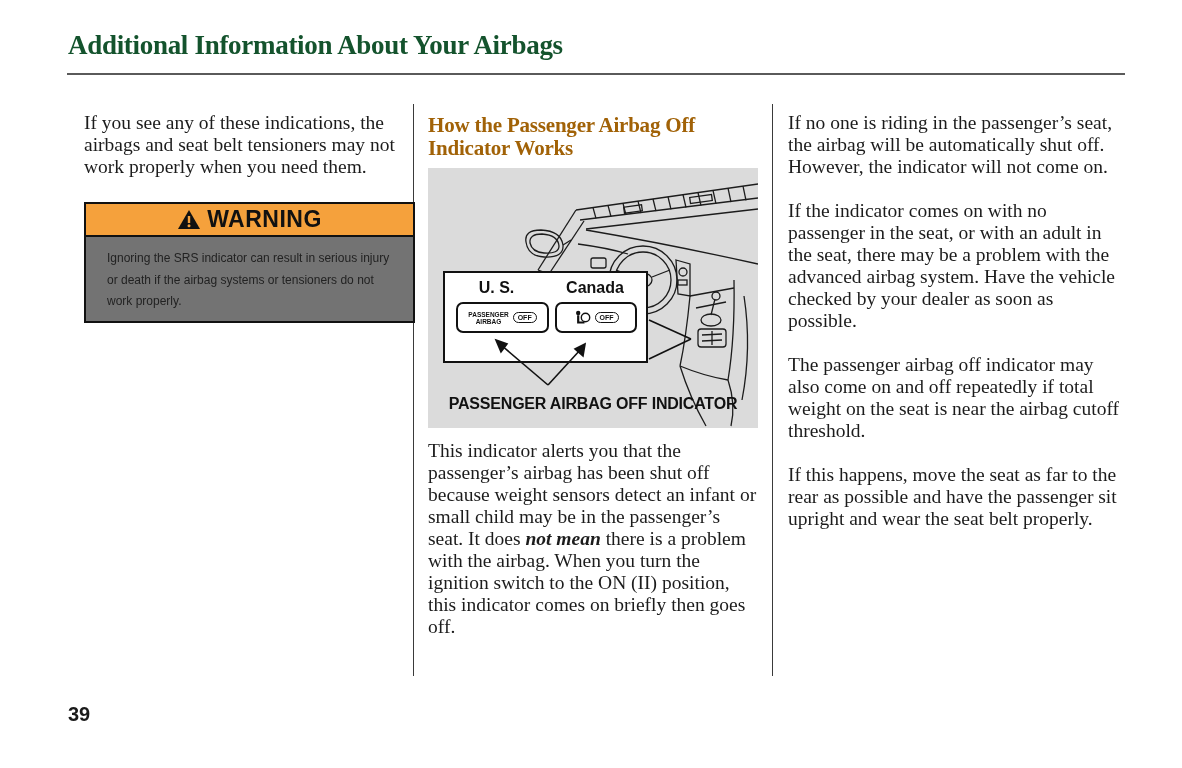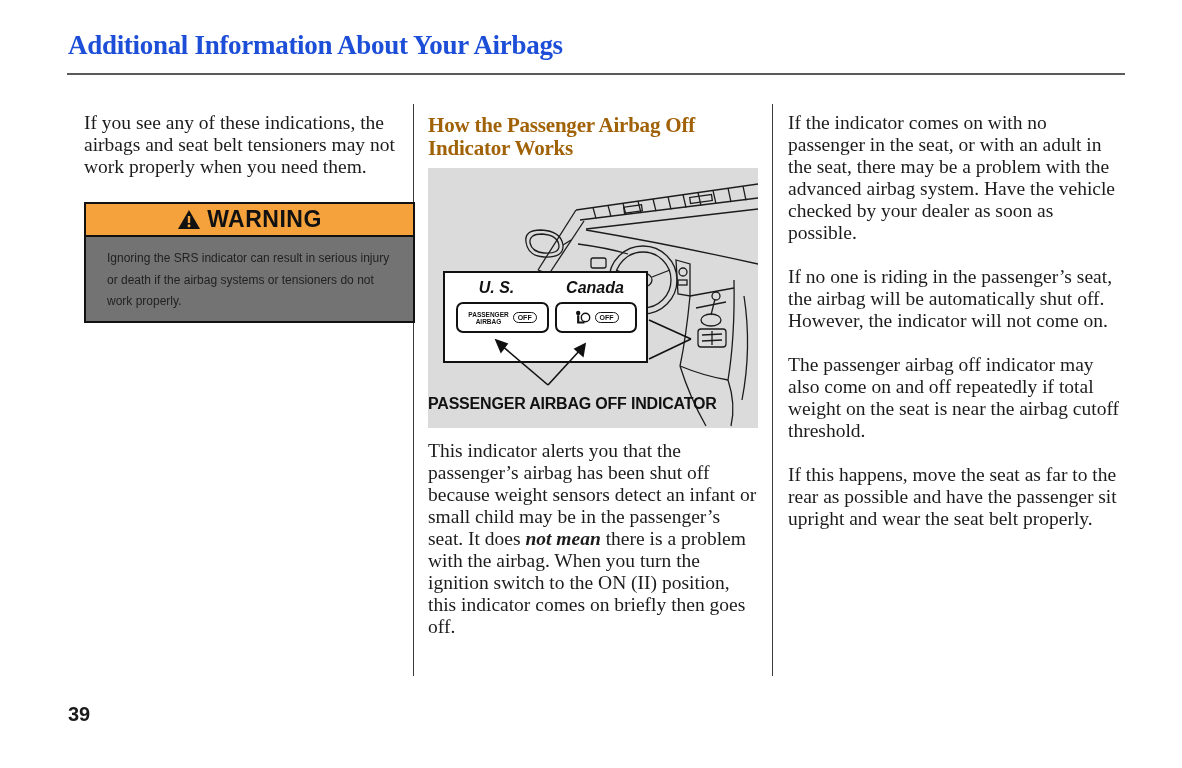--- a/index.html
+++ b/index.html
@@ -6,21 +6,21 @@
   html,body { background:#e8e8e8; }
   .page {
     position:relative; width:1182px; height:768px; background:#ffffff;
     font-family:"Liberation Serif", serif; color:#1a1a1a; overflow:hidden;
     margin:0 auto;
   }
   
   .page-title {
     position:absolute; left:68px; top:30px;
     font-family:"Liberation Serif", serif; font-weight:bold;
-    font-size:27px; letter-spacing:-0.3px; color:#1d4ed8;
+    font-size:27px; letter-spacing:-0.3px; color:#14532d;
   }
   .title-rule {
     position:absolute; left:67px; top:73px; width:1058px; height:2px; background:#5a5a5a;
   }
   
   .divider { position:absolute; top:104px; width:1px; height:572px; background:#3a3a3a; }
   .divider.d1 { left:413px; }
   .divider.d2 { left:772px; }
   
   .body-text { font-size:19.5px; line-height:22px; color:#1c1c1c; }
@@ -54,41 +54,41 @@
   }
   .art, .arrows-overlay { position:absolute; left:0; top:0; width:330px; height:260px; }
   .art { z-index:1; }
   .arrows-overlay { z-index:3; pointer-events:none; }
   .inset {
     position:absolute; z-index:2; left:15px; top:103px; width:205px; height:92px;
     background:#fff; border:2px solid #111;
   }
   .inset-label {
     position:absolute; top:6px; font-family:"Liberation Sans", sans-serif;
-    font-weight:bold; font-size:16px; color:#111; text-align:center;font-style:italic;
+    font-weight:bold; font-size:16px; color:#111; text-align:center;
   }
   .inset-label.us { left:0; width:103px; }
   .inset-label.ca { left:100px; width:100px; }
   .pill {
     position:absolute; top:29px; height:31px; border:2px solid #111; border-radius:7px;
     background:#fff; display:flex; align-items:center; justify-content:center; gap:4px;
   }
   .pill.us { left:11px; width:93px; }
   .pill.ca { left:110px; width:82px; }
   .pill-text {
     font-family:"Liberation Sans", sans-serif; font-weight:bold; font-size:6.5px;
     line-height:7px; text-align:center; color:#111; display:block;
   }
   .off-oval {
     border:1.5px solid #111; border-radius:8px; padding:1px 4px;
     font-family:"Liberation Sans", sans-serif; font-weight:bold; font-size:7px; color:#111;
   }
   .airbag-glyph { width:17px; height:15px; }
   .fig-caption {
-    position:absolute; z-index:2; left:0; top:227px; width:330px; 
+    position:absolute; z-index:2; left:0; top:227px; width:330px; text-align:center;
     font-family:"Liberation Sans", sans-serif; font-weight:bold; font-size:16px;
     letter-spacing:-0.2px; color:#111;
   }
   .mid-body { margin-top:12px; }
   .bold-em { font-weight:bold; font-style:italic; }
   
   .col-right { position:absolute; left:788px; top:112px; width:334px; }
   .col-right p + p { margin-top:22px; }
   
   .page-number {
@@ -228,20 +228,20 @@
 
       <figcaption class="fig-caption">PASSENGER AIRBAG OFF INDICATOR</figcaption>
     </figure>
 
     <p class="body-text mid-body">
       <span>This indicator alerts you that the passenger’s airbag has been shut off because weight sensors detect an infant or small child may be in the passenger’s seat. It does </span><em class="bold-em">not mean</em><span> there is a problem with the airbag. When you turn the ignition switch to the ON (II) position, this indicator comes on briefly then goes off.</span>
     </p>
   </section>
 
   <section class="col-right">
+    <p class="body-text">If no one is riding in the passenger’s seat, the airbag will be automatically shut off. However, the indicator will not come on.</p>
     <p class="body-text">If the indicator comes on with no passenger in the seat, or with an adult in the seat, there may be a problem with the advanced airbag system. Have the vehicle checked by your dealer as soon as possible.</p>
-    <p class="body-text">If no one is riding in the passenger’s seat, the airbag will be automatically shut off. However, the indicator will not come on.</p>
     <p class="body-text">The passenger airbag off indicator may also come on and off repeatedly if total weight on the seat is near the airbag cutoff threshold.</p>
     <p class="body-text">If this happens, move the seat as far to the rear as possible and have the passenger sit upright and wear the seat belt properly.</p>
   </section>
 
   <div class="page-number">39</div>
 </div>
 
 </body></html>

